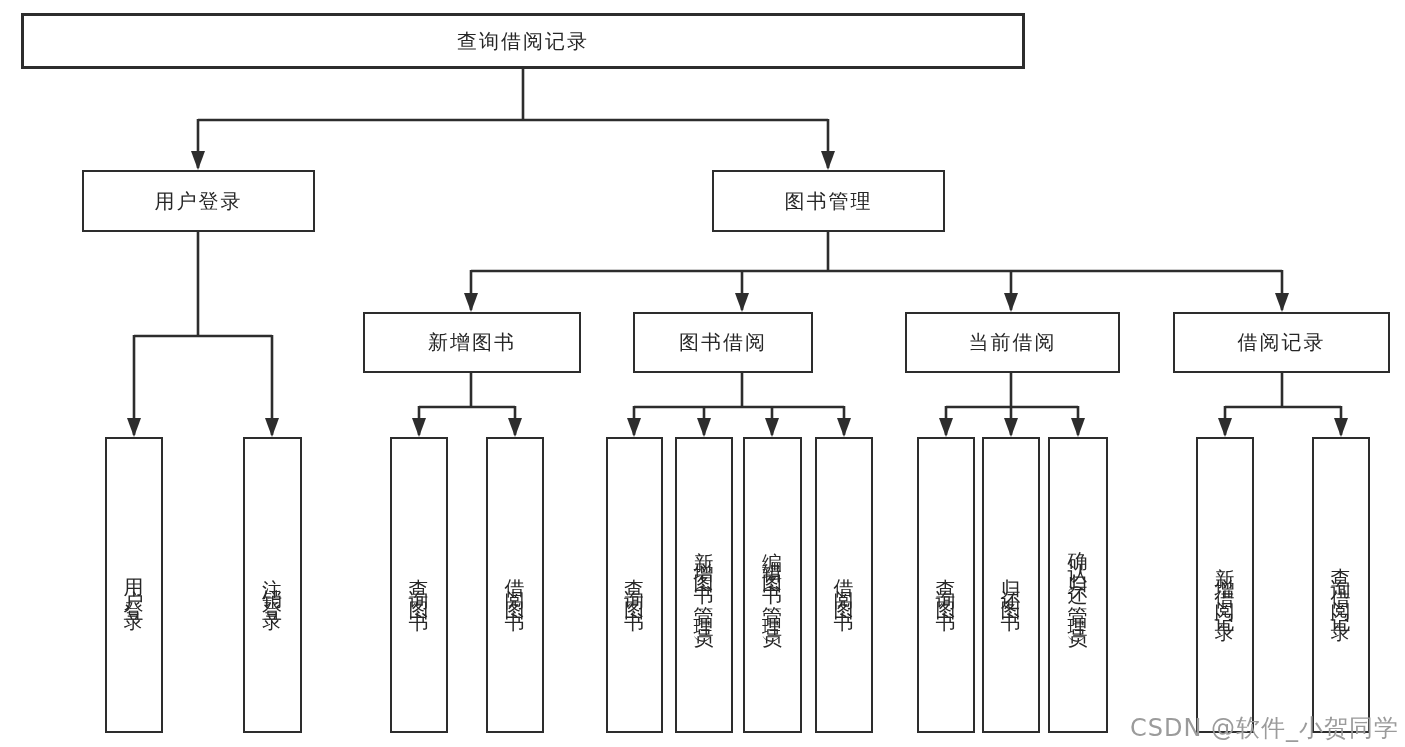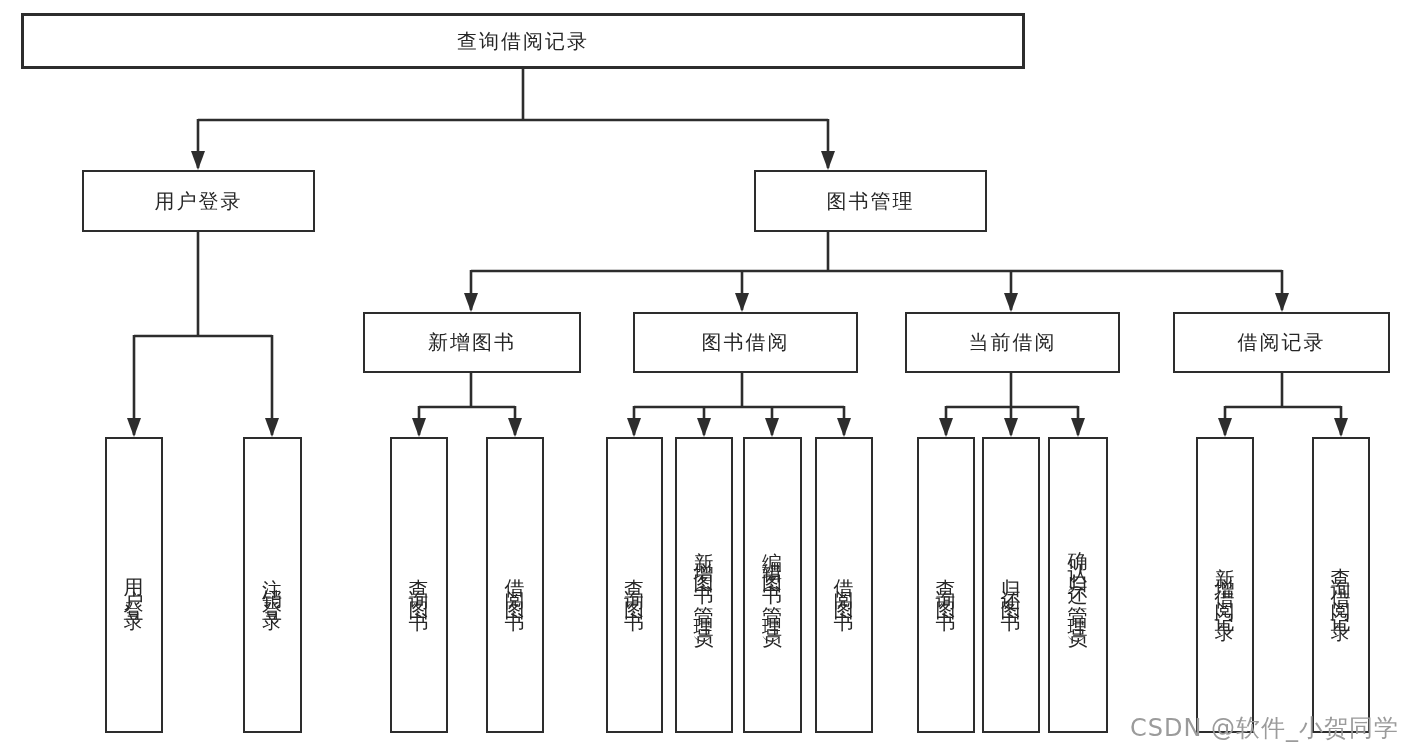--- a/index.html
+++ b/index.html
@@ -119,28 +119,28 @@
     </g>
   </svg>
 
   <div class="node root h" style="left:21px;top:13px;width:1004px;height:56px;">
     <span class="label">查询借阅记录</span>
   </div>
 
   <div class="node h" style="left:82px;top:170px;width:233px;height:62px;">
     <span class="label">用户登录</span>
   </div>
-  <div class="node h" style="left:712px;top:170px;width:233px;height:62px;margin-left:42px;">
+  <div class="node h" style="left:712px;top:170px;width:233px;height:62px;">
     <span class="label">图书管理</span>
   </div>
 
   <div class="node h" style="left:363px;top:312px;width:218px;height:61px;">
     <span class="label">新增图书</span>
   </div>
-  <div class="node h" style="left:633px;top:312px;width:225px;height:61px;">
+  <div class="node h" style="left:633px;top:312px;width:180px;height:61px;">
     <span class="label">图书借阅</span>
   </div>
   <div class="node h" style="left:905px;top:312px;width:215px;height:61px;">
     <span class="label">当前借阅</span>
   </div>
   <div class="node h" style="left:1173px;top:312px;width:217px;height:61px;">
     <span class="label">借阅记录</span>
   </div>
 
   <div class="node v" style="left:105px;top:437px;width:58px;height:296px;">

